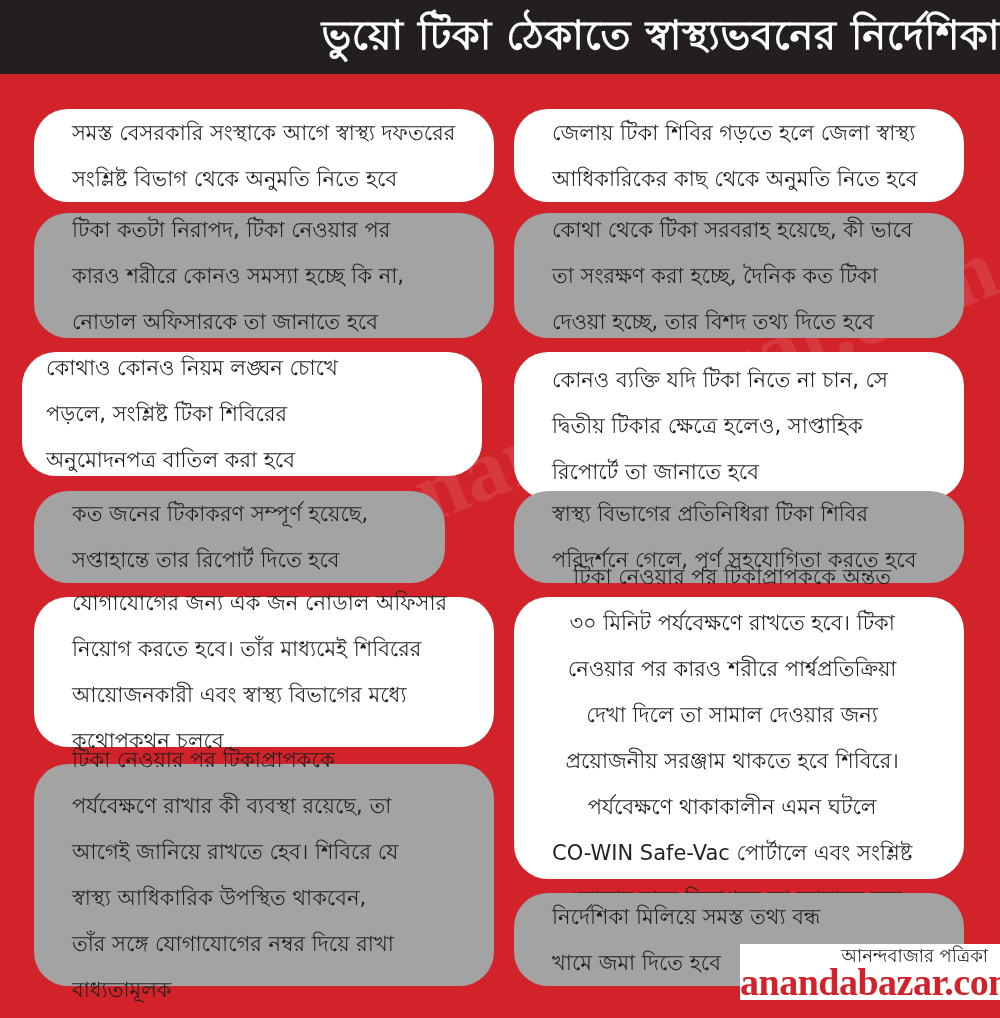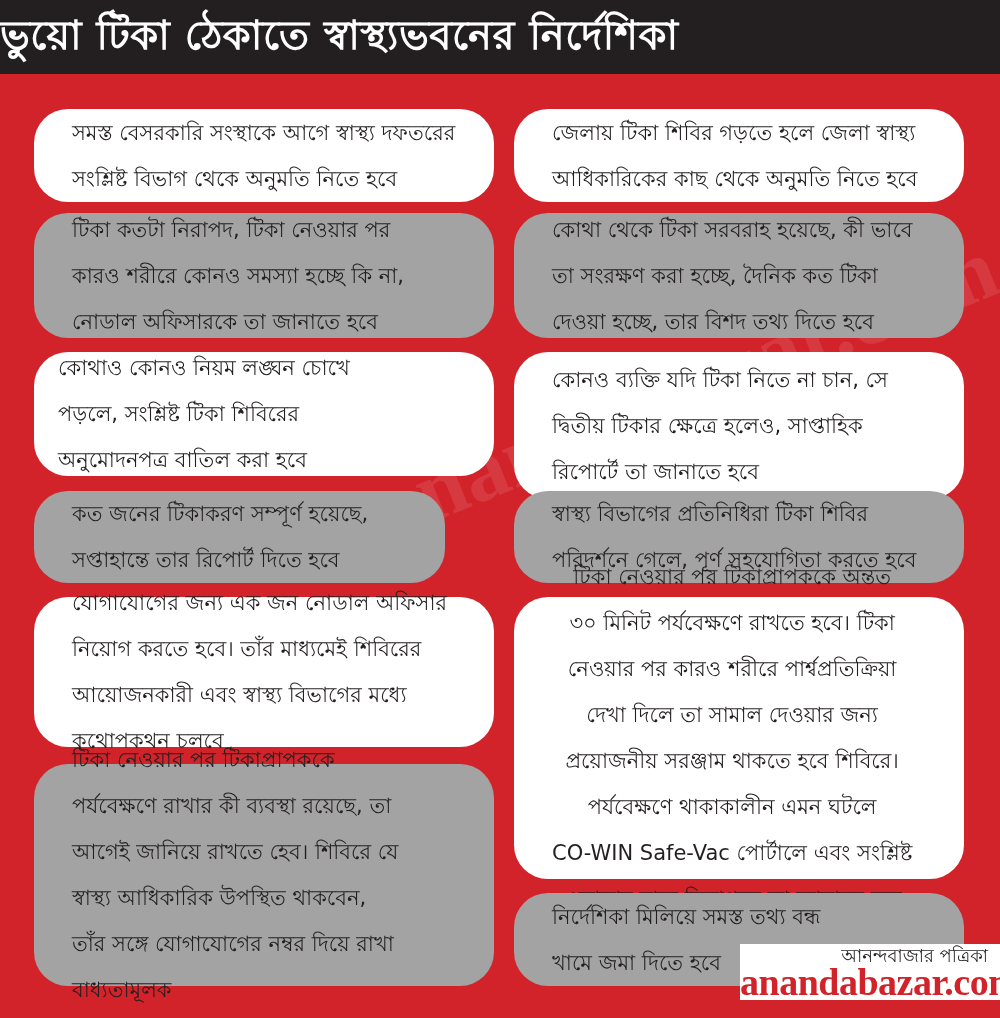--- a/index.html
+++ b/index.html
@@ -4,21 +4,21 @@
 <style>
   html, body { margin:0; padding:0; }
   body {
     width:1000px; height:1018px; overflow:hidden; position:relative;
     background:#d2232a;
     font-family:"DejaVu Sans", "Liberation Sans", sans-serif;
   }
   .header {
     position:absolute; left:0; top:0; width:1000px; height:74px;
     background:#231f20;
-    display:flex; align-items:center; justify-content:flex-start;
+    display:flex; align-items:center; justify-content:flex-end;
   }
   .header h1 {
     margin:0; color:#ffffff; font-size:40px; font-weight:bold; letter-spacing:0.5px;
     font-family:"DejaVu Sans", sans-serif;
   }
   .watermark {
     position:absolute; left:380px; top:380px; width:420px; height:200px;
     transform:rotate(-22deg); pointer-events:none;
     color:rgba(255,255,255,0.10); font-family:"Liberation Serif", serif;
     font-size:88px; font-weight:bold; white-space:nowrap;
@@ -56,21 +56,21 @@
 
 <div class="card white" style="left:34px; top:109px; width:460px; height:93px;">
   <div class="txt">সমস্ত বেসরকারি সংস্থাকে আগে স্বাস্থ্য দফতরের
 সংশ্লিষ্ট বিভাগ থেকে অনুমতি নিতে হবে</div>
 </div>
 <div class="card peach" style="left:34px; top:213px; width:460px; height:125px;">
   <div class="txt">টিকা কতটা নিরাপদ, টিকা নেওয়ার পর
 কারও শরীরে কোনও সমস্যা হচ্ছে কি না,
 নোডাল অফিসারকে তা জানাতে হবে</div>
 </div>
-<div class="card white" style="left:34px; top:352px; width:460px; height:124px;padding-left:24px;">
+<div class="card white" style="left:22px; top:352px; width:460px; height:124px;padding-left:24px;">
   <div class="txt">কোথাও কোনও নিয়ম লঙ্ঘন চোখে
 পড়লে, সংশ্লিষ্ট টিকা শিবিরের
 অনুমোদনপত্র বাতিল করা হবে</div>
 </div>
 <div class="card peach" style="left:34px; top:491px; width:411px; height:92px;">
   <div class="txt">কত জনের টিকাকরণ সম্পূর্ণ হয়েছে,
 সপ্তাহান্তে তার রিপোর্ট দিতে হবে</div>
 </div>
 <div class="card white" style="left:34px; top:597px; width:460px; height:150px;">
   <div class="txt">যোগাযোগের জন্য এক জন নোডাল অফিসার

